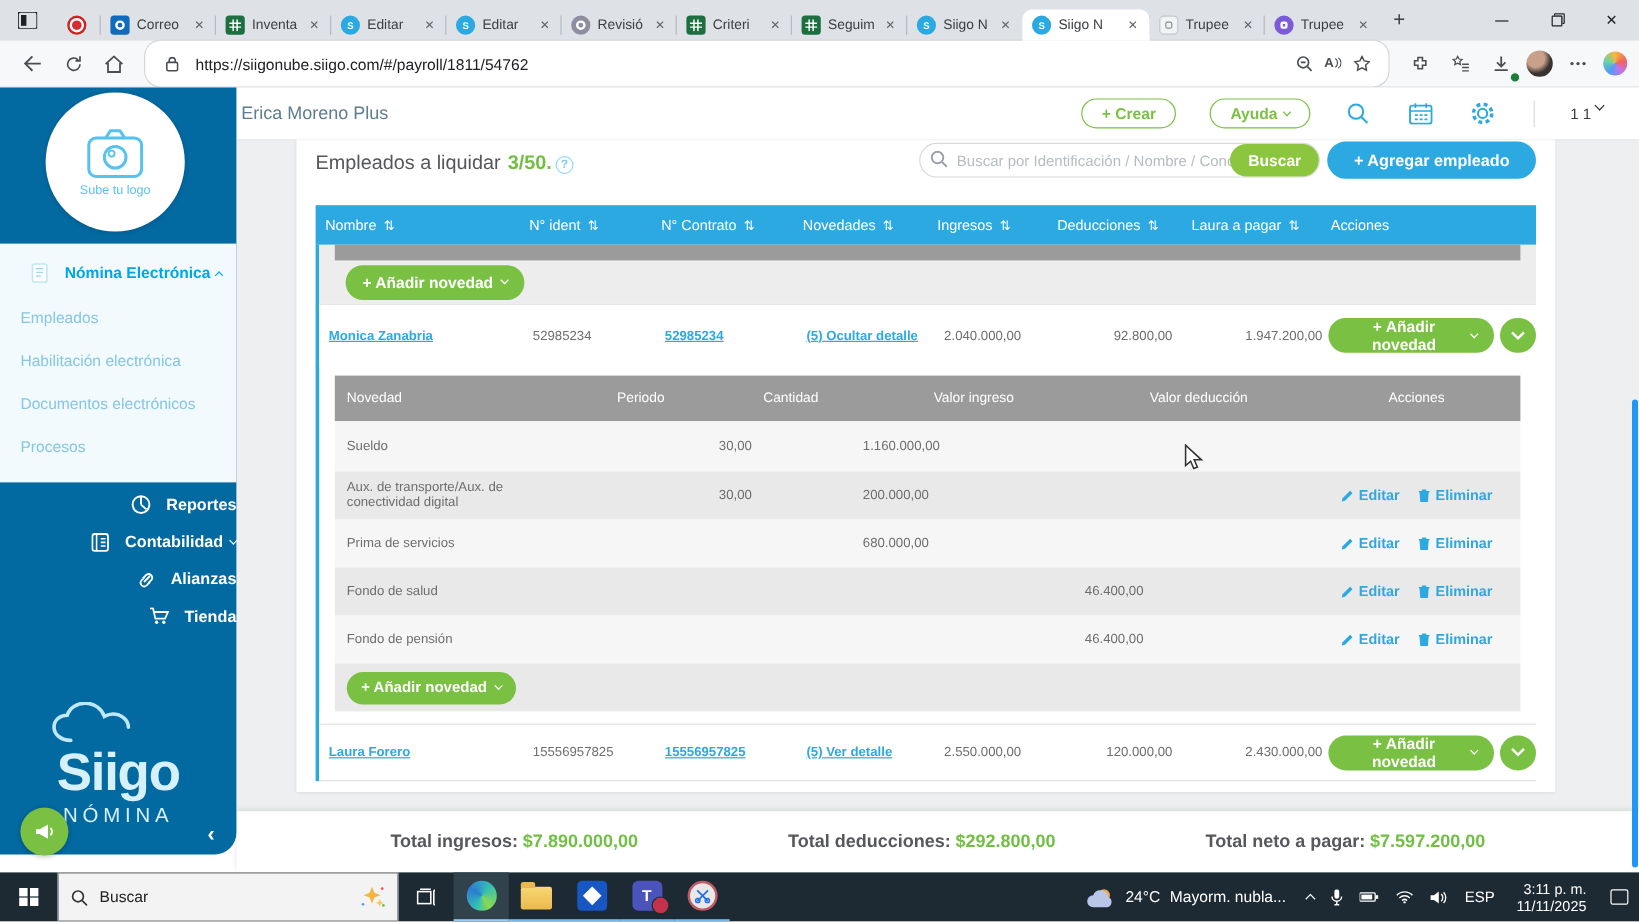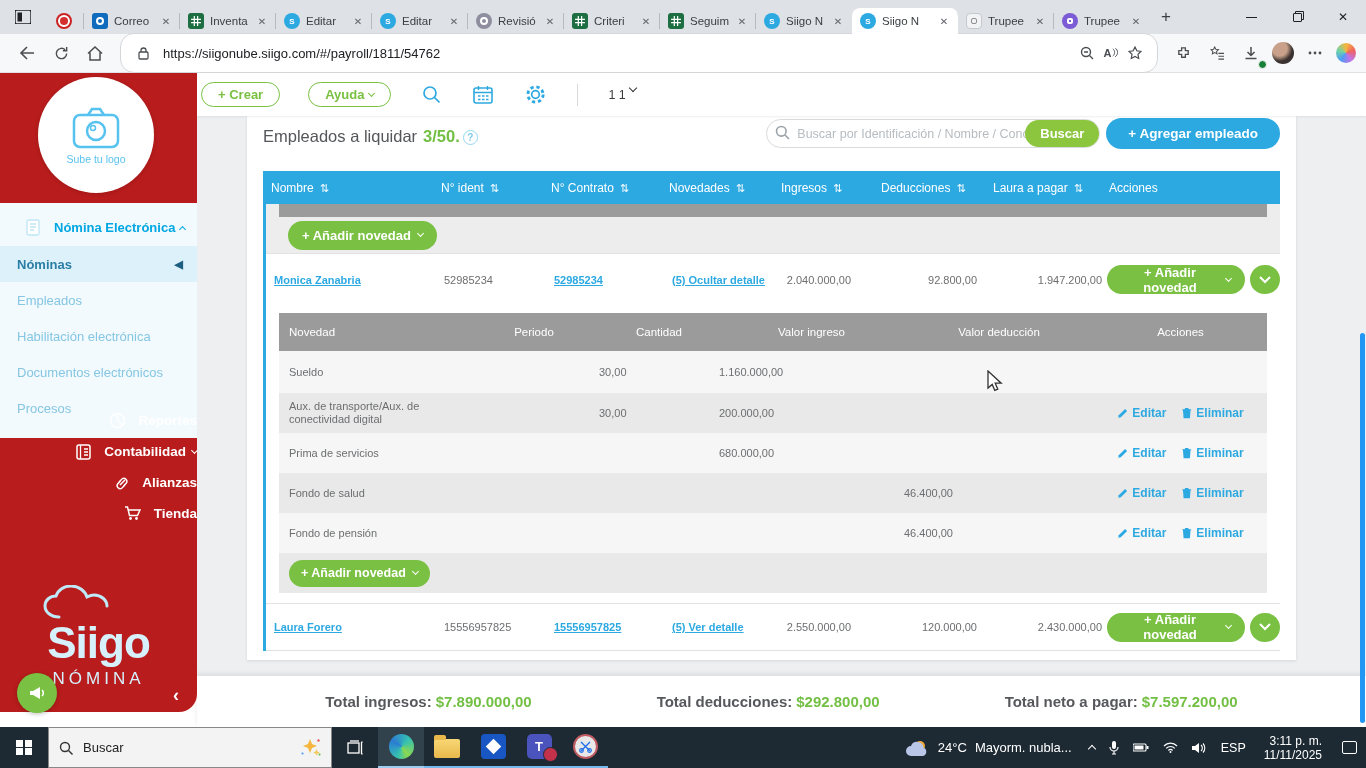--- a/index.html
+++ b/index.html
@@ -43,21 +43,21 @@
   .urlpill { flex:1; height:40px; margin:0 8px; background:#fff; border:1px solid #d4d7da; border-radius:14px; display:flex; align-items:center; padding:0 10px; }
   .urlpill .url { flex:1; font-size:13px; color:#202124; margin-left:8px; white-space:nowrap; overflow:hidden; }
   .pill-ic { width:24px; height:24px; display:flex; align-items:center; justify-content:center; color:#4a4d51; flex:none; }
   .readaloud { font-size:11px; color:#4a4d51; font-weight:bold; }
   .avatar { width:22px; height:22px; border-radius:50%; background:radial-gradient(circle at 35% 30%, #c9a18a 0 35%, #3a3230 60%); margin:0 4px; }
   .dlwrap { position:relative; }
   .dlbadge { position:absolute; right:-2px; bottom:-2px; width:9px; height:9px; border-radius:50%; background:#188038; border:1.5px solid #f7f8f9; }
   .copilot { width:20px; height:20px; border-radius:50%; background:conic-gradient(#f6b73c,#ef6461,#c173e8,#4f9cf7,#6fd3a5,#f6b73c); margin-left:4px; }
 
   
-  .sidebar { position:absolute; left:0; top:73px; width:197px; height:639px; background:#b91c1c; border-radius:0 0 18px 0; z-index:6; }
+  .sidebar { position:absolute; left:0; top:73px; width:197px; height:639px; background:#0369a1; border-radius:0 0 18px 0; z-index:6; }
   .logo-circle { position:absolute; left:38px; top:4px; width:116px; height:116px; background:#fff; border-radius:50%; box-shadow:0 1px 4px rgba(0,0,0,.15); display:flex; flex-direction:column; align-items:center; justify-content:center; }
   .logo-circle .up-label { font-size:10.5px; color:#59c2ef; margin-top:2px; }
   .nav-panel { position:absolute; left:0; top:130px; width:197px; background:#f2fafd; padding:10px 0 12px 0;text-align:center; }
   .nav-title { display:flex; align-items:center; padding:6px 10px 10px 26px; }
   .nav-title span { font-size:13px; font-weight:bold; color:#00A7E3; margin-left:14px; }
   .nav-title .caret-up { margin-left:5px; border:solid #00A7E3; border-width:0 1.5px 1.5px 0; padding:2px; transform:rotate(-135deg); margin-top:3px; }
   .nav-item { position:relative; height:36px; display:flex; align-items:center; padding-left:17px; font-size:13px; color:#85c6e2; }
   .nav-item.active { background:#ddf1fa; color:#2a7ea6; font-weight:bold; }
   .nav-item.active .arr { position:absolute; right:14px; color:#1c5f80; font-size:11px; }
   .nav2 { position:absolute; left:0; top:332px; width:197px; }
@@ -383,24 +383,20 @@
 
     <div class="nav-panel">
       <div class="nav-title">
         <svg width="14" height="17" viewBox="0 0 14 17">
             <rect x="1" y="1" width="12" height="15" rx="1.5" fill="#fff" stroke="#bfe6f5" stroke-width="1.3"></rect>
             <path d="M4 5h6M4 8h6M4 11h4" stroke="#9edbf2" stroke-width="1.2"></path>
           </svg>
         <span>Nómina Electrónica</span>
         <span class="caret-up"></span>
       </div>
-      <div class="nav-item active">
-          <span>Nóminas</span>
-          <span class="arr">◀</span>
-        </div>
       <div class="nav-item">
           <span>Empleados</span>
         </div>
       <div class="nav-item">
           <span>Habilitación electrónica</span>
         </div>
       <div class="nav-item">
           <span>Documentos electrónicos</span>
         </div>
       <div class="nav-item">
@@ -460,20 +456,21 @@
       <svg width="18" height="16" viewBox="0 0 18 16">
           <path d="M2 6v4h3l7 4V2L5 6z" fill="#fff"></path>
           <path d="M14 5a4 4 0 0 1 0 6" stroke="#fff" stroke-width="1.6" fill="none"></path>
         </svg>
     </div>
     <div class="collapse">‹</div>
   </div>
 
   <div class="main">
     <div class="app-header">
+      <div class="company">Erica Moreno Plus</div>
       <div class="h-actions">
         <button class="btn-outline">
             <span>+ Crear</span>
           </button>
         <button class="btn-outline">
             <span>Ayuda</span>
             <span class="caret-dn"></span>
           </button>
         <span class="h-ic">
             <svg width="19" height="19" viewBox="0 0 19 19">

